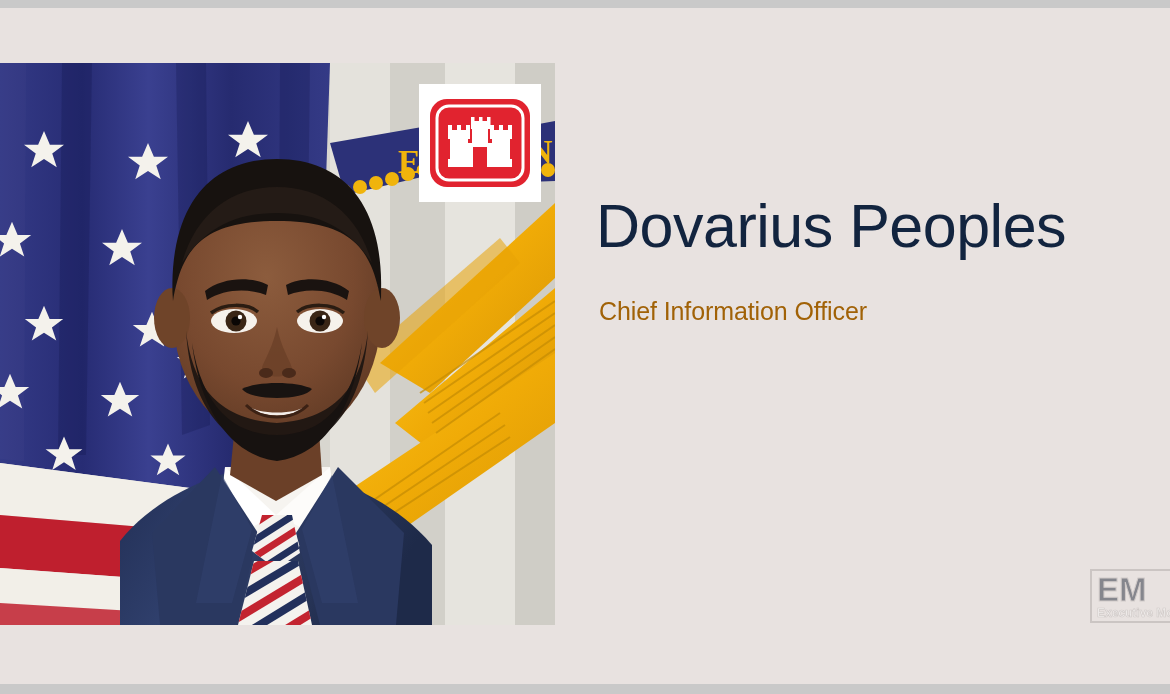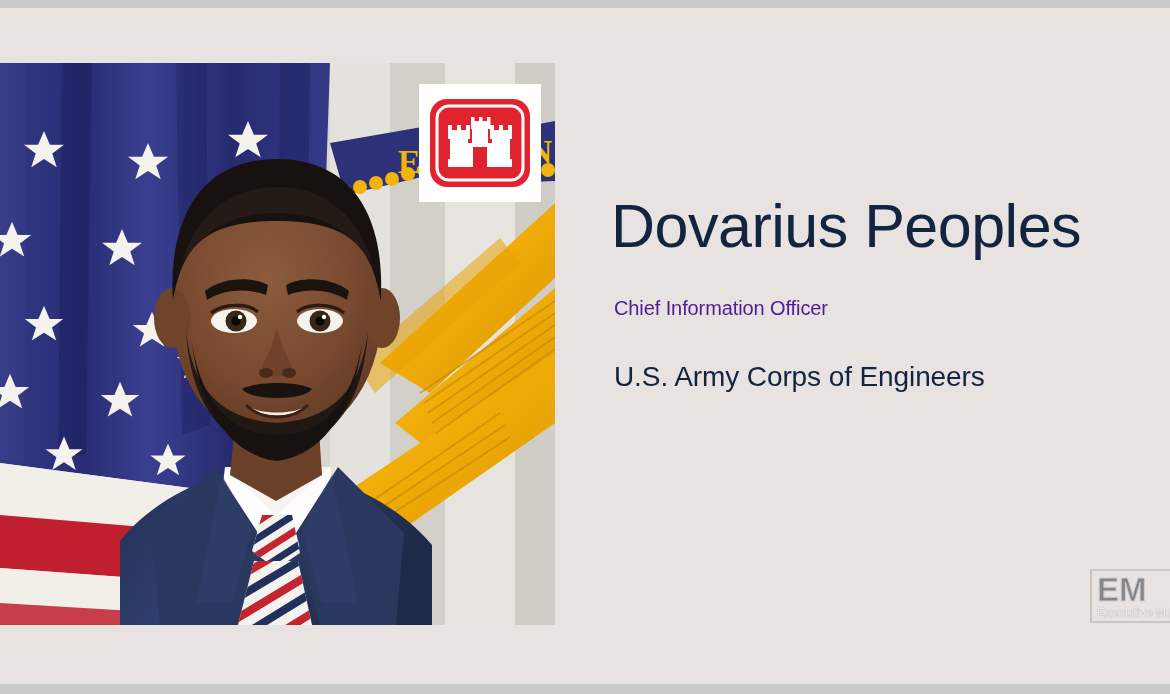--- a/index.html
+++ b/index.html
@@ -52,40 +52,40 @@
     background: #ffffff;
     display: flex;
     align-items: center;
     justify-content: center;
   }
   .usace-badge svg { display: block; }
 
   
   .text-block {
     position: absolute;
-    left: 611px;
+    left: 596px;
     top: 196px;
     width: 560px;
   }
   .person-name {
     font-size: 61px;
     font-weight: 400;
     line-height: 1.0;
     color: #12243f;
     letter-spacing: -0.5px;
     margin: 0;
     white-space: nowrap;
   }
   .person-role {
     position: absolute;
     left: 3px;
     top: 101px;
-    font-size: 20px;
+    font-size: 25px;
     font-weight: 400;
-    color: #4c1d95;
+    color: #a16207;
     letter-spacing: -0.1px;
     white-space: nowrap;
   }
   .person-org {
     position: absolute;
     left: 3px;
     top: 165px;
     font-size: 28px;
     font-weight: 400;
     color: #12243f;
@@ -380,21 +380,20 @@
         <rect x="20" y="62" width="64" height="8"></rect>
       </g>
 
       <path d="M45,70 v-12 a7,7 0 0 1 14,0 v12 z" fill="#e1232f"></path>
     </svg>
   </div>
 
   <div class="text-block">
     <div class="person-name">Dovarius Peoples</div>
     <div class="person-role">Chief Information Officer</div>
-    <div class="person-org">U.S. Army Corps of Engineers</div>
   </div>
 
   <div class="watermark">
     <div class="wm-inner">
       <div class="wm-letters">EM</div>
       <div class="wm-sub">Executive Mo</div>
     </div>
   </div>
 
 </div>

